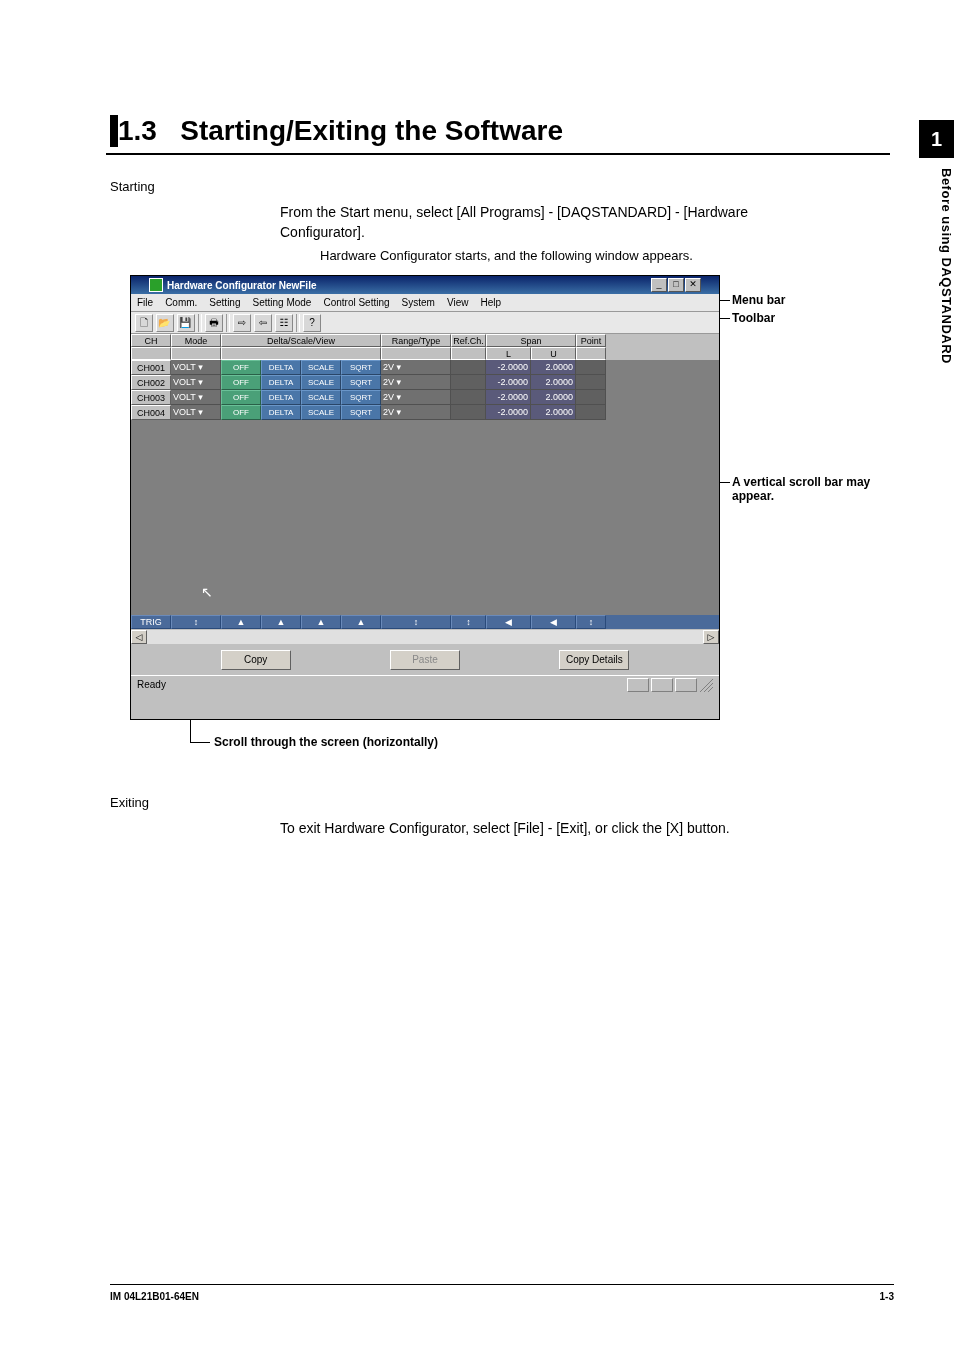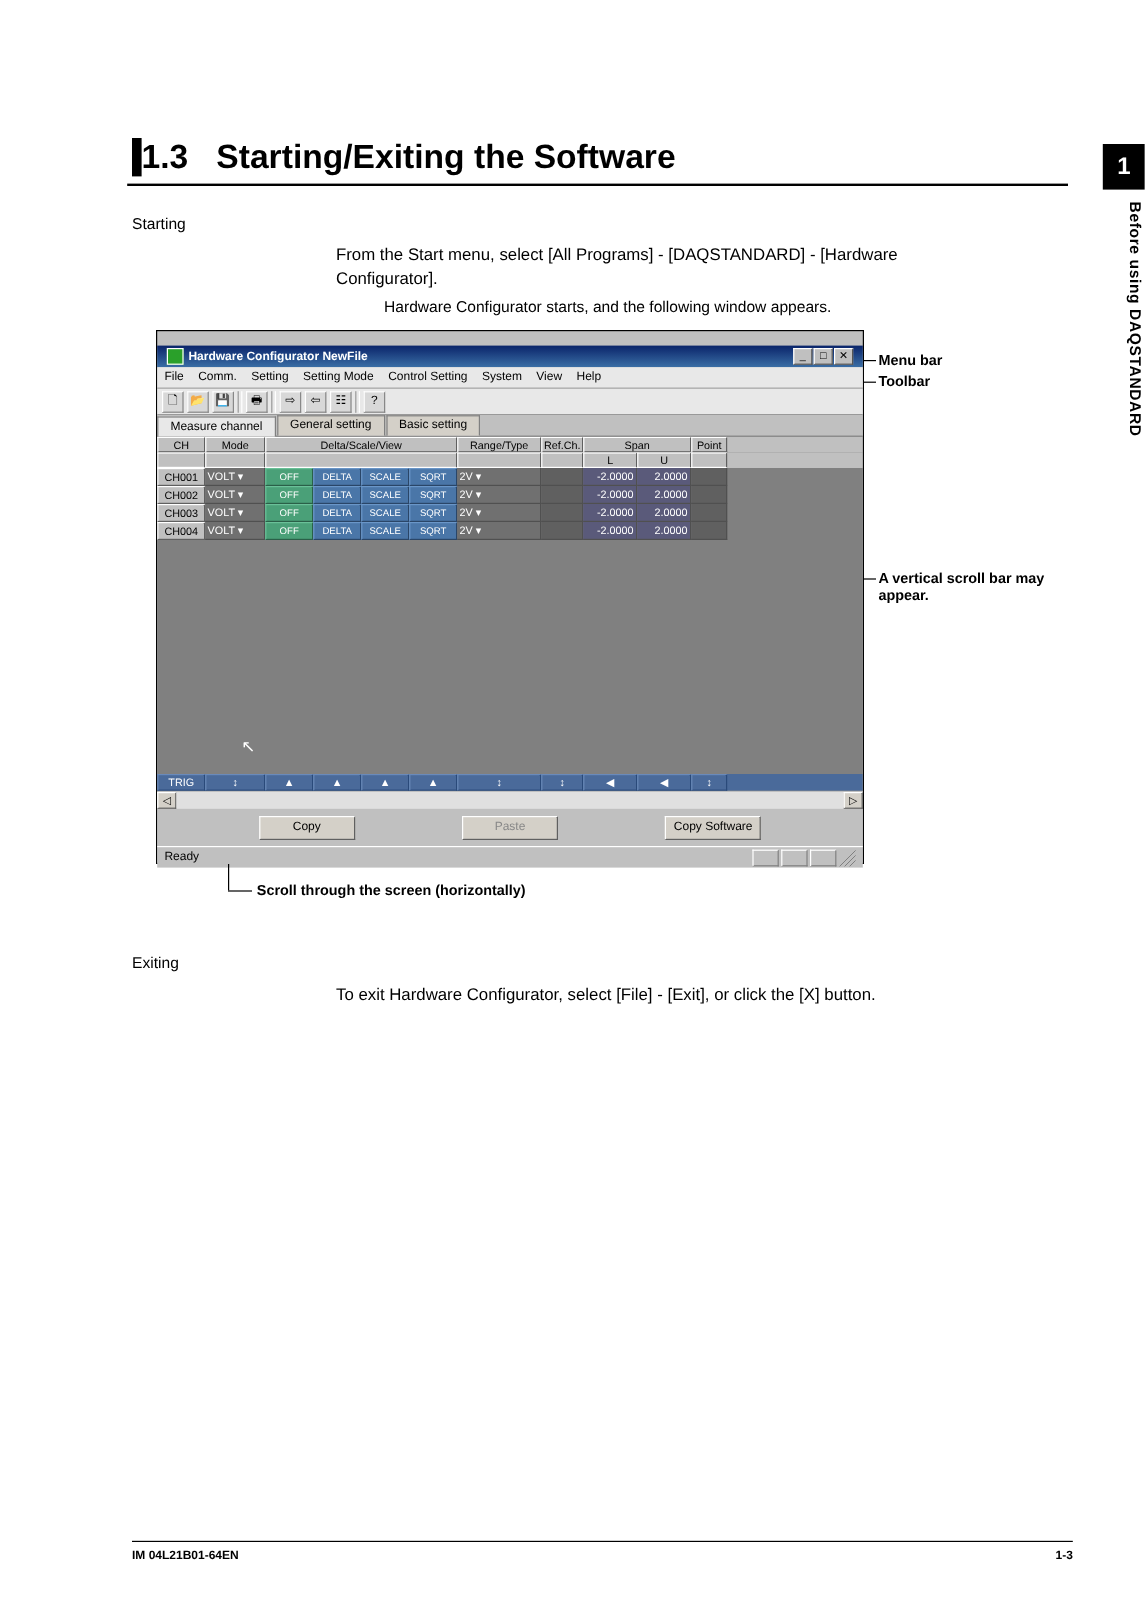--- a/index.html
+++ b/index.html
@@ -98,22 +98,21 @@
     font-family: "MS Sans Serif", Tahoma, Arial, sans-serif;
     font-size: 10px;
     background: #c0c0c0;
   }
   .titlebar {
     height: 18px;
     background: linear-gradient(#0a246a,#3a6ea5);
     color: #fff;
     display: flex;
     align-items: center;
-    padding: 0 8px;
-    margin-top: 12px;
+    padding: 0 18px;
   }
   .titlebar .tb-icon {
     width: 14px; height: 14px;
     background: #2aa02a;
     margin-right: 4px;
     border: 1px solid #fff;
   }
   .titlebar .tb-text { flex: 1; font-weight: bold; }
   .tb-btns { display: flex; gap: 1px; }
   .tb-btn {
@@ -256,21 +255,21 @@
 
   .btnrow {
     height: 30px;
     background: #c0c0c0;
     display: flex;
     align-items: center;
     justify-content: space-around;
     padding: 0 40px;
   }
   .winbtn {
-    width: 80px; height: 20px;
+    width: 70px; height: 20px;
     background: #d4d0c8;
     border: 1px solid #fff;
     border-right-color: #606060; border-bottom-color: #606060;
     font-size: 10px; text-align: center; line-height: 18px;
   }
   .winbtn.disabled { color: #888; }
 
   .statusbar {
     height: 18px;
     background: #c0c0c0;
@@ -394,25 +393,20 @@
         <div class="tbsep"></div>
         <div class="tbbtn">🖶</div>
         <div class="tbsep"></div>
         <div class="tbbtn">⇨</div>
         <div class="tbbtn">⇦</div>
         <div class="tbbtn">☷</div>
         <div class="tbsep"></div>
         <div class="tbbtn">?</div>
       </div>
 
-      <div class="tabsrow">
-        <div class="tab active">Measure channel</div>
-        <div class="tab">General setting</div>
-        <div class="tab">Basic setting</div>
-      </div>
 
       <div class="grid-area">
 
         <div style="display:grid; grid-template-columns:40px 50px 160px 70px 35px 90px 30px; height:13px; background:#c0c0c0;">
           <div class="hc" style="border:1px solid #fff; border-right-color:#606060; border-bottom-color:#606060; display:flex;align-items:center;justify-content:center;font-size:9px; grid-row:span 2;">CH</div>
           <div class="hc" style="border:1px solid #fff; border-right-color:#606060; border-bottom-color:#606060; display:flex;align-items:center;justify-content:center;font-size:9px;">Mode</div>
           <div class="hc" style="border:1px solid #fff; border-right-color:#606060; border-bottom-color:#606060; display:flex;align-items:center;justify-content:center;font-size:9px;">Delta/Scale/View</div>
           <div class="hc" style="border:1px solid #fff; border-right-color:#606060; border-bottom-color:#606060; display:flex;align-items:center;justify-content:center;font-size:9px;">Range/Type</div>
           <div class="hc" style="border:1px solid #fff; border-right-color:#606060; border-bottom-color:#606060; display:flex;align-items:center;justify-content:center;font-size:9px;">Ref.Ch.</div>
           <div class="hc" style="border:1px solid #fff; border-right-color:#606060; border-bottom-color:#606060; display:flex;align-items:center;justify-content:center;font-size:9px;">Span</div>
@@ -503,21 +497,21 @@
 
       <div class="hscroll">
         <div class="sbbtn">◁</div>
         <div class="track"></div>
         <div class="sbbtn">▷</div>
       </div>
 
       <div class="btnrow">
         <div class="winbtn">Copy</div>
         <div class="winbtn disabled">Paste</div>
-        <div class="winbtn">Copy Software</div>
+        <div class="winbtn">Copy Details</div>
       </div>
 
       <div class="statusbar">
         <span class="sf">Ready</span>
         <div class="statuscell"></div>
         <div class="statuscell"></div>
         <div class="statuscell"></div>
         <div class="grip"></div>
       </div>
     </div>

